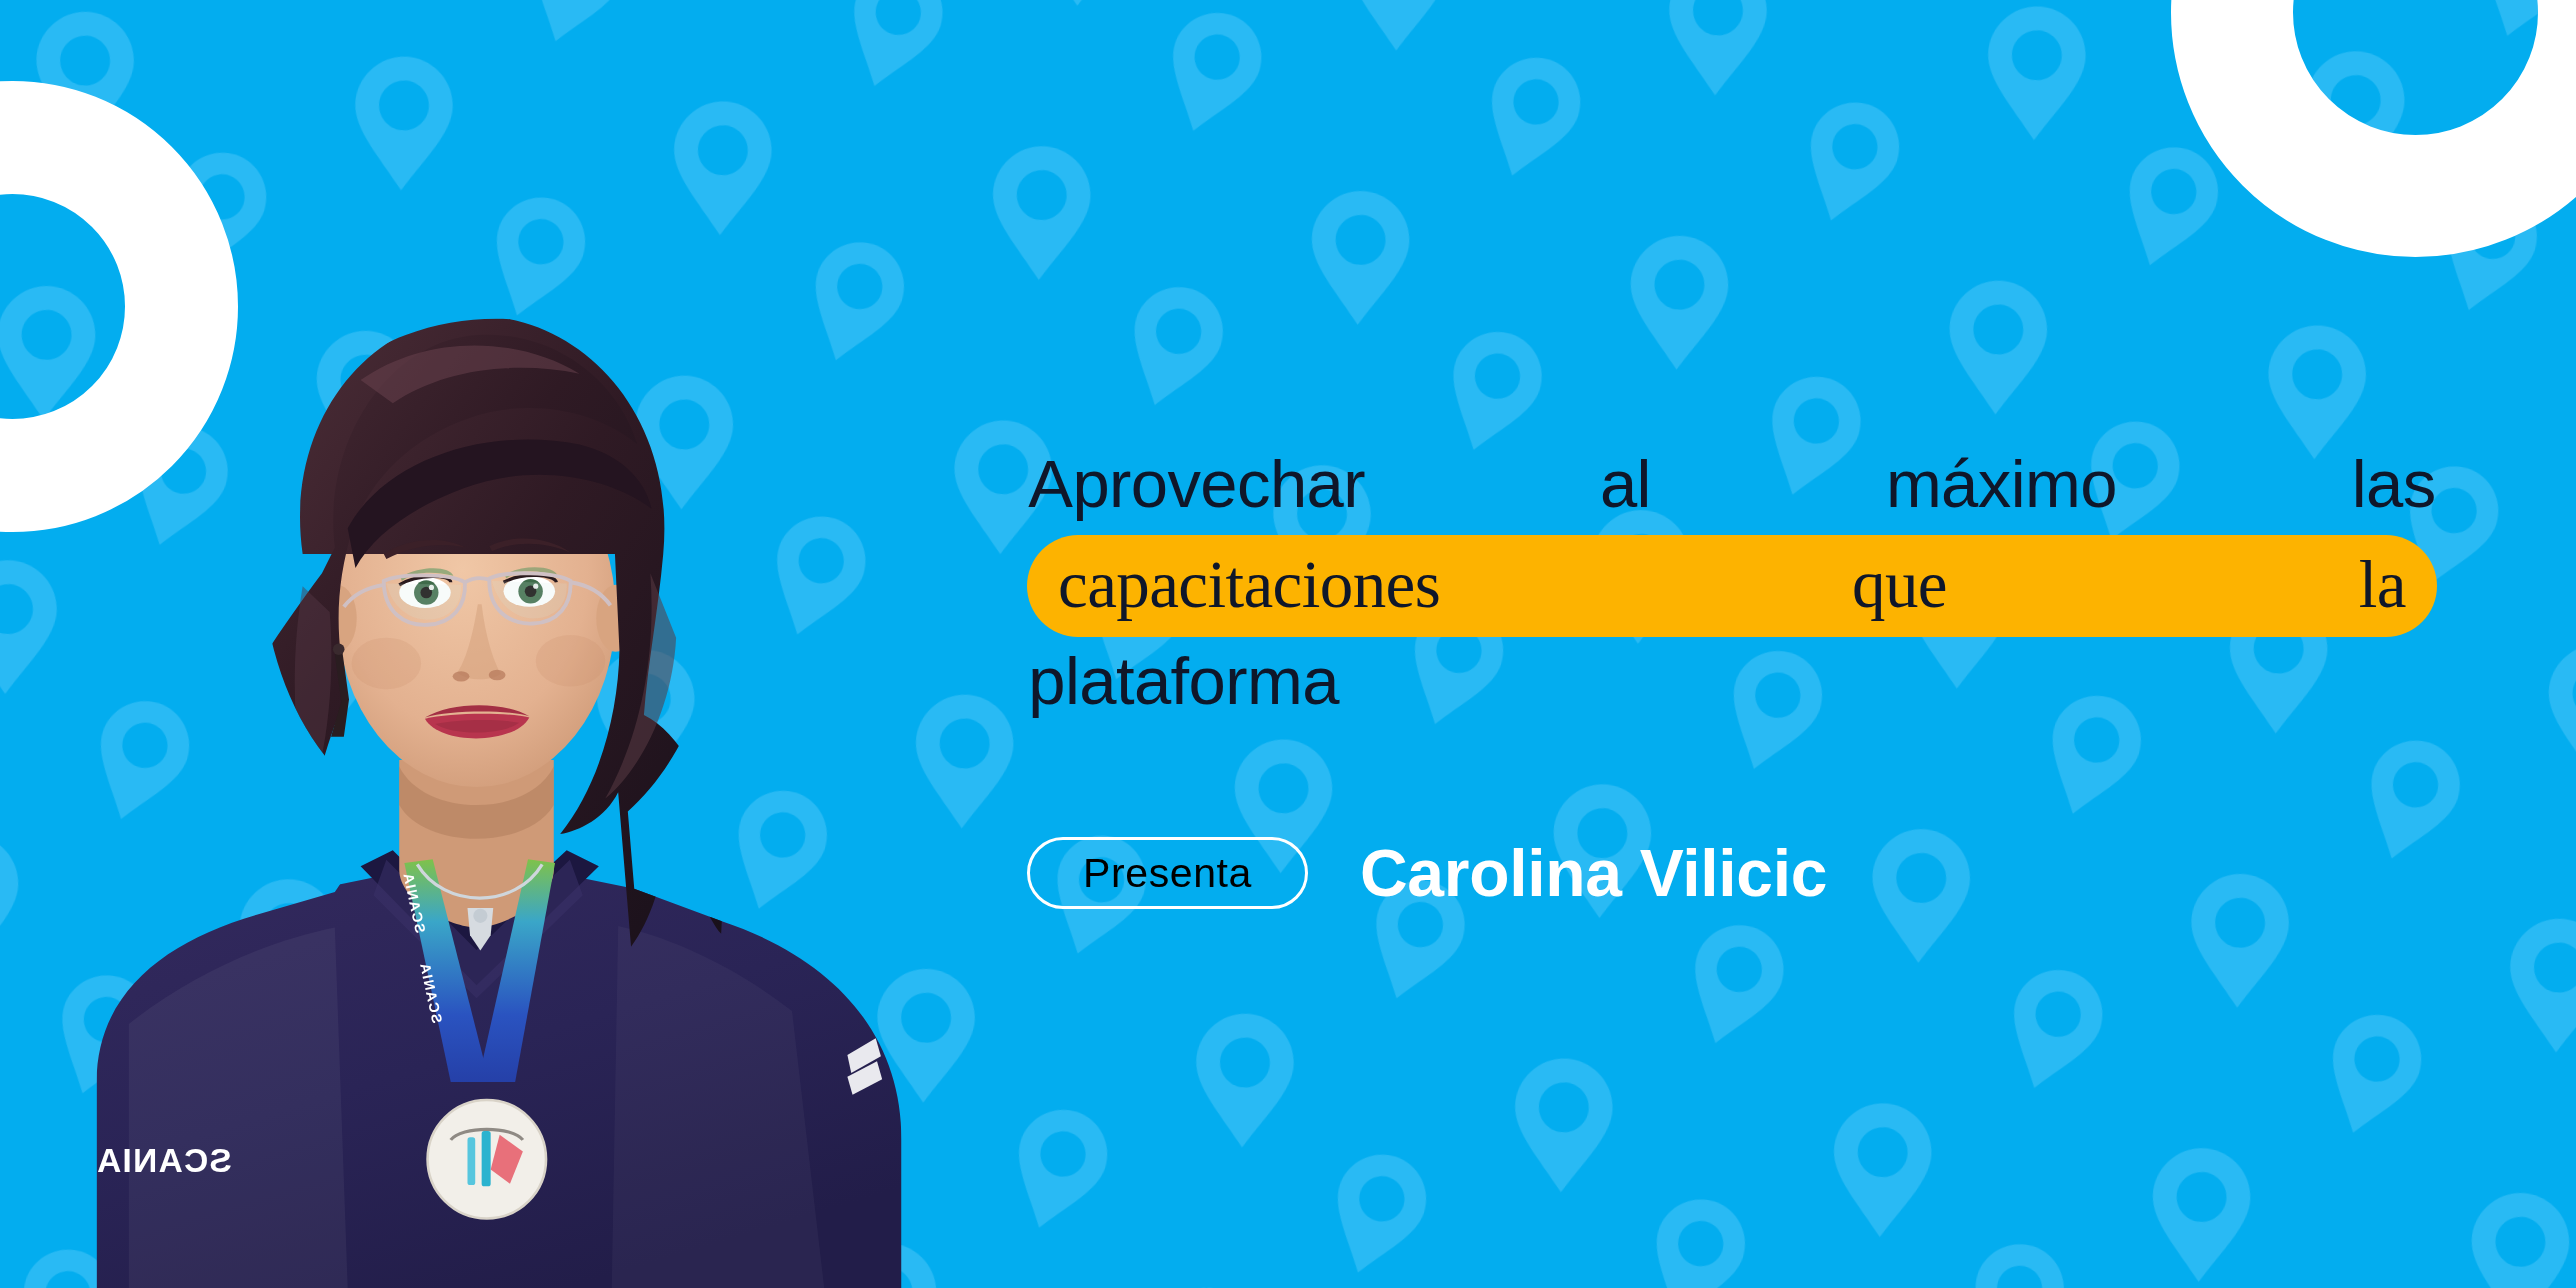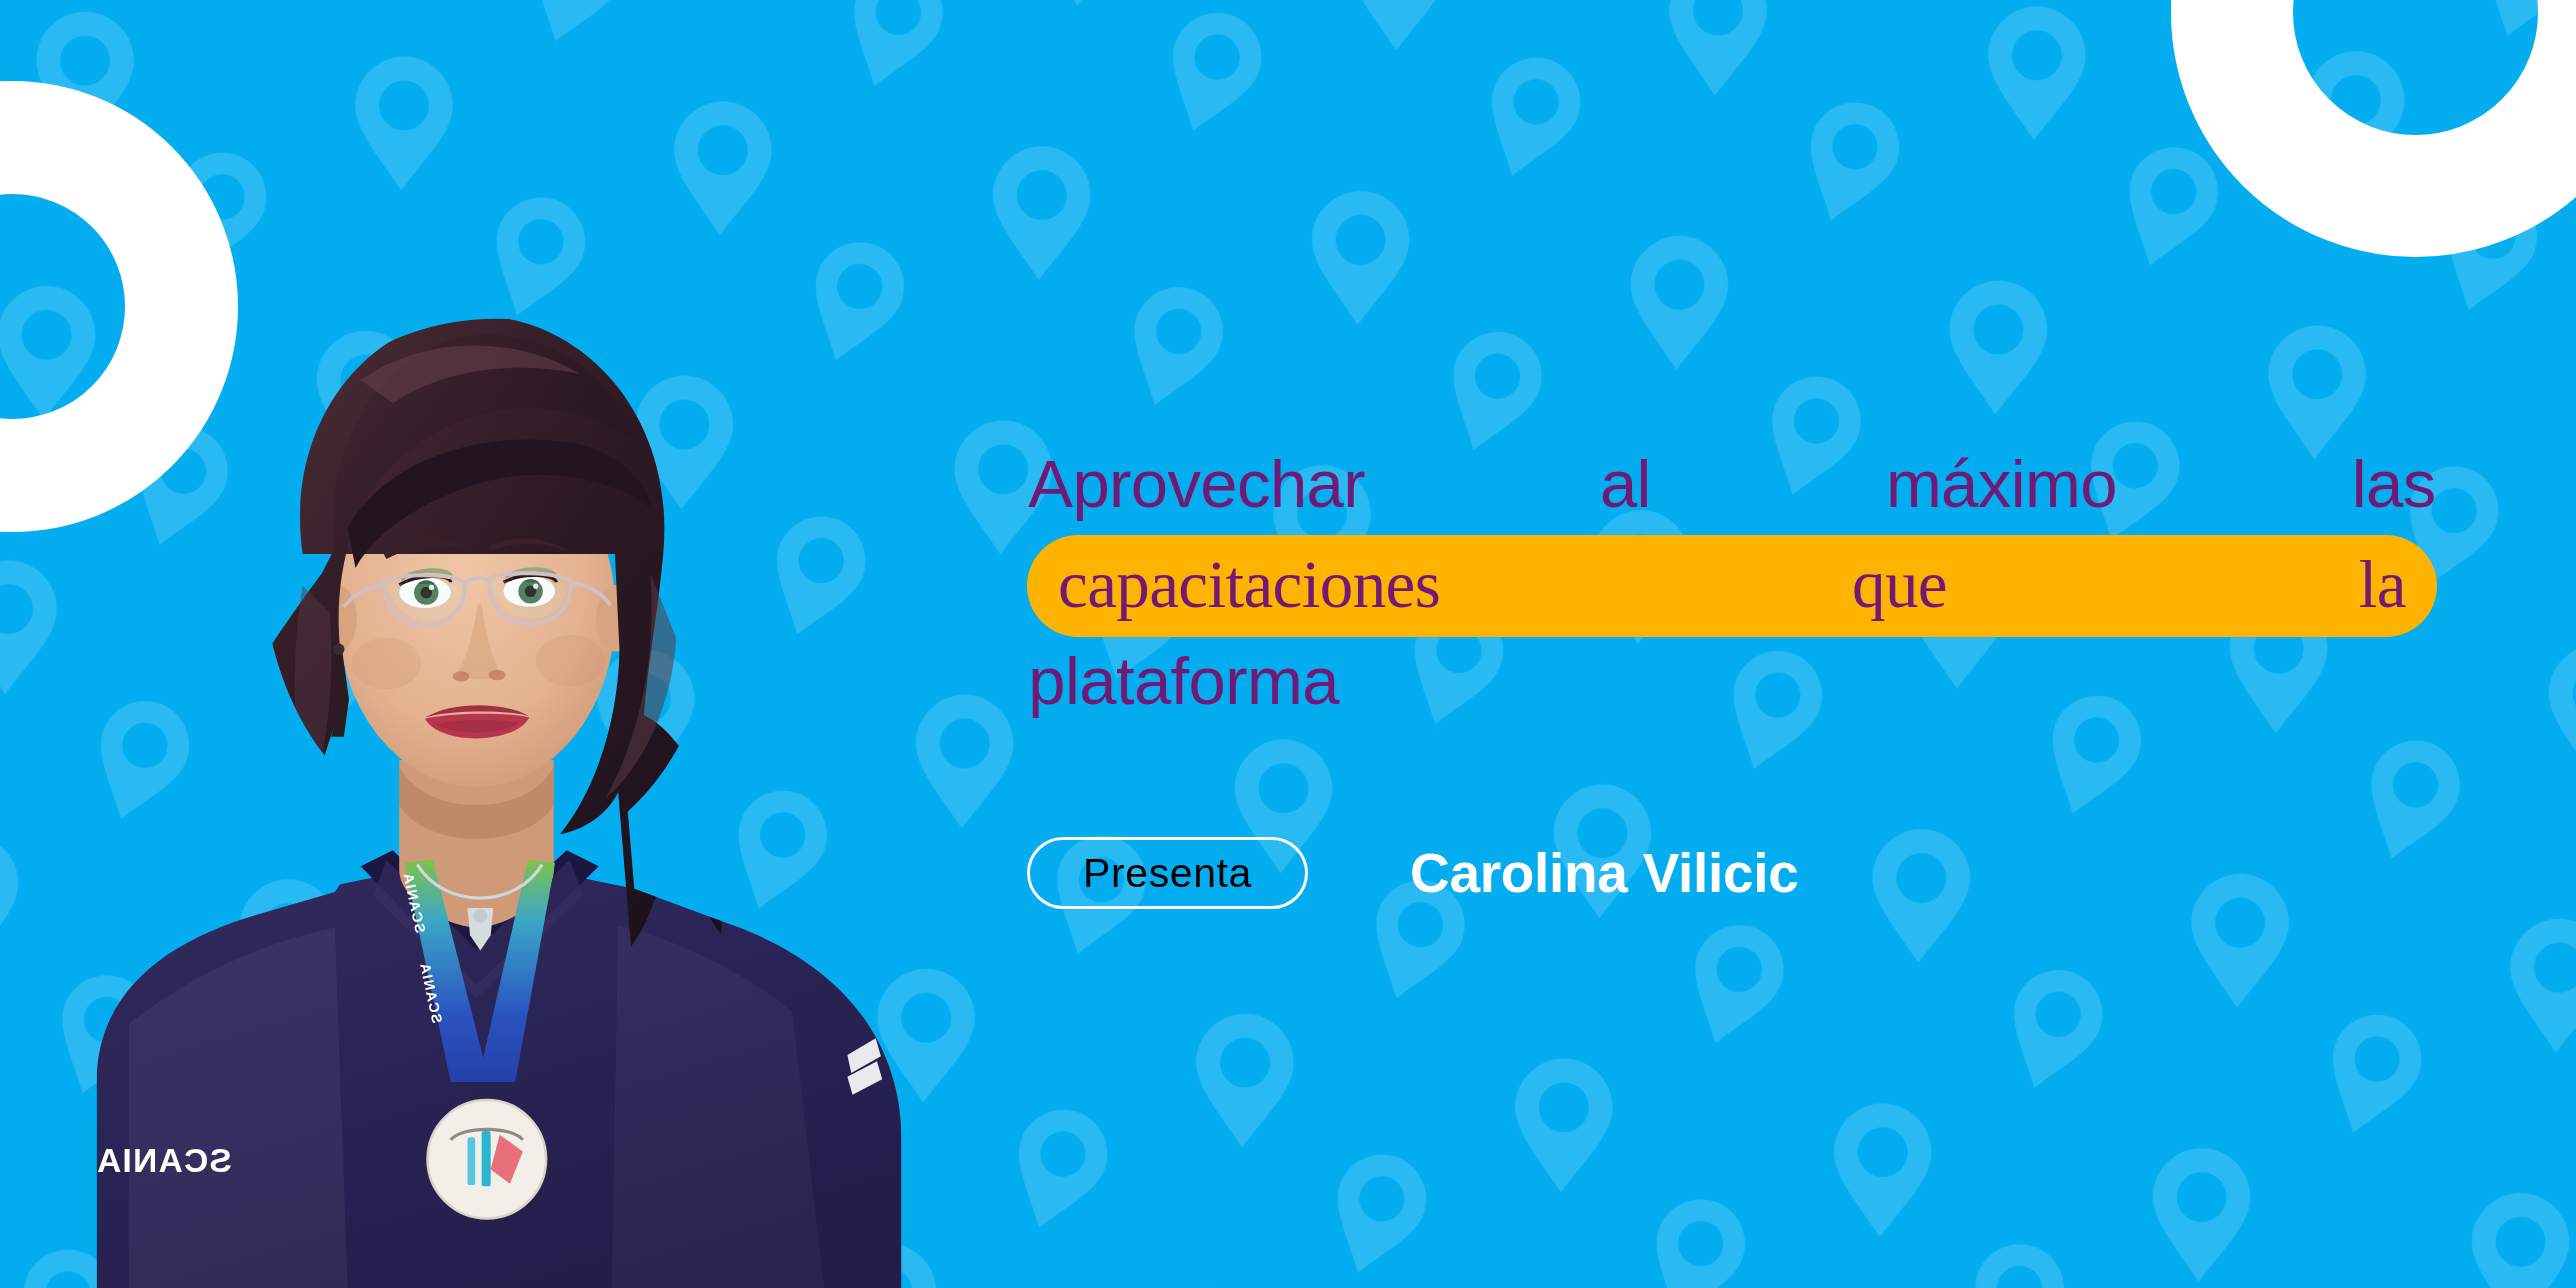--- a/index.html
+++ b/index.html
@@ -75,21 +75,21 @@
   #headline-block {
     position: absolute;
     left: 0;
     top: 441px;
     width: 1410px;
   }
   .headline-row {
     display: flex;
     justify-content: space-between;
     align-items: center;
-    color: #701a75;
+    color: #0f172a;
     font-size: 67px;
     line-height: 1.00;
     font-weight: 400;
     letter-spacing: -0.6px;
     white-space: nowrap;
   }
   #headline-line-1 { padding: 0 1.3px; height: 85px; }
   #headline-line-2 {
     background: #fdb300;
     border-radius: 643px;
@@ -126,24 +126,24 @@
   }
   #presenta-label {
     color: #000000;
     font-size: 41px;
     font-weight: 300;
     letter-spacing: 0.6px;
     line-height: 1;
   }
   #presenter-name {
     color: #ffffff;
-    font-size: 55px;
+    font-size: 66px;
     font-weight: 700;
     letter-spacing: -0.3px;
-    margin-left: 102px;
+    margin-left: 52px;
     line-height: 1;
     white-space: nowrap;
   }
 
   #presenter-role {
     position: absolute;
     left: 0;
     top: 1026px;
     color: #ffffff;
     font-size: 36px;

